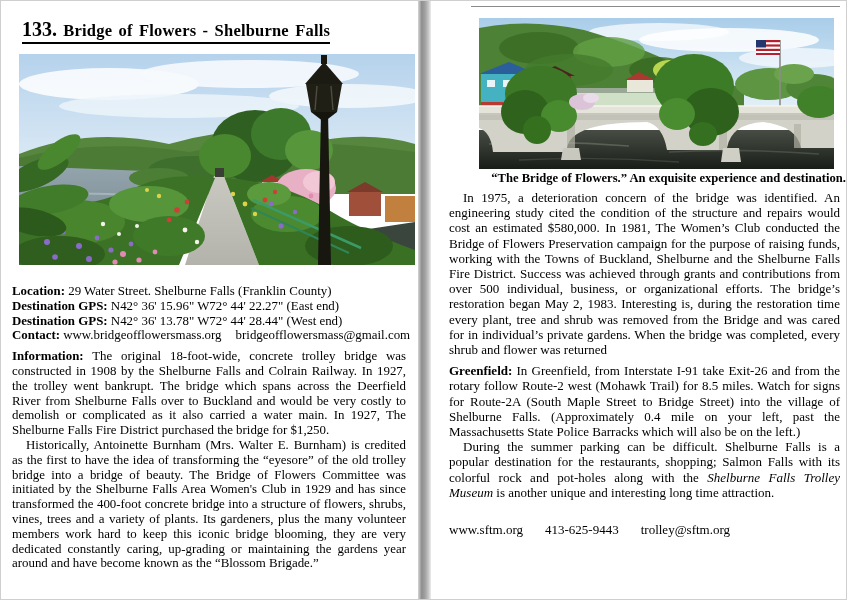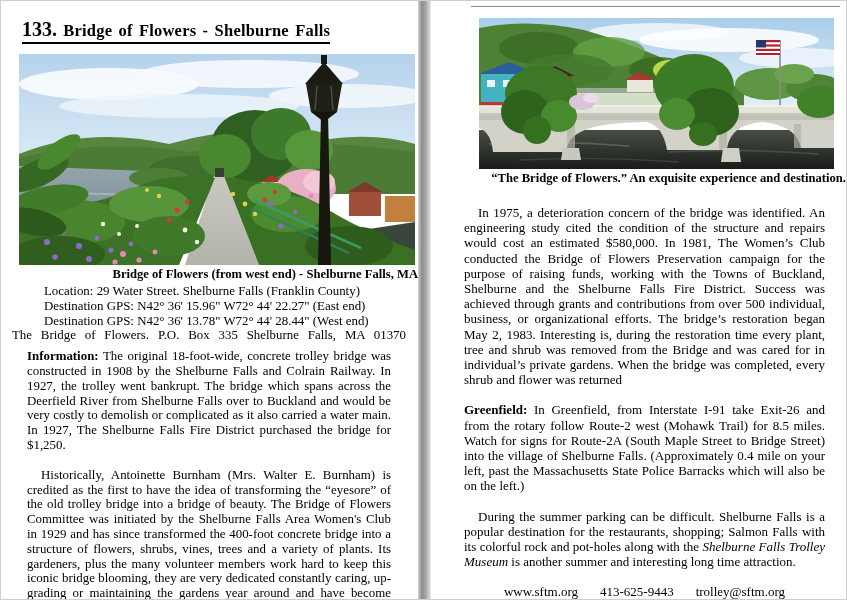--- a/index.html
+++ b/index.html
@@ -26,31 +26,31 @@
   
   .photo{position:absolute;display:block;}
   .photo svg{display:block;}
   .caption{position:absolute;text-align:right;font-weight:bold;font-size:12.6px;white-space:nowrap;}
 
   
   .col{position:absolute;text-align:justify;}
   .col-left{left:11px;top:283px;width:394px;font-size:12.9px;line-height:14.8px;}
   .col-right{left:18px;top:189px;width:391px;font-size:13px;line-height:15.2px;}
   .info-row{text-align:left;white-space:nowrap;}
-  .info-row .lbl{font-weight:normal;margin-left:32px;}
+  .info-row .lbl{font-weight:bold;}
   .row-justify{white-space:normal;text-align:justify;text-align-last:justify;}
   .gap-span{display:inline-block;width:14px;}
   p{margin:0;}
-  .para{margin:15px;}
+  .para{margin:0;}
   .para-indent{text-indent:14px;}
   .mt{margin-top:6px;}
   .lbl-b{font-weight:bold;}
   .ital{font-style:italic;}
   .toprule{position:absolute;left:40px;top:5px;width:369px;height:1px;background:#8a8a8a;}
-  .footer-line{text-align:center;margin-top:9px;}
+  .footer-line{margin-top:22px;}
   .footer-line span{display:inline-block;}
   .footer-line .sep{width:22px;}
 </style>
 </head>
 <body>
 
 <div class="stage">
   <div class="spine"></div>
 
   <div class="page page-left">
@@ -175,37 +175,37 @@
 
         <polygon points="299,211 312,211 309,58 302,58" fill="#17160f"></polygon>
         <polygon points="286,30 324,30 305,8 " fill="#1c1b13"></polygon>
         <rect x="302" y="1" width="6" height="9" fill="#17160f"></rect>
         <polygon points="287,30 323,30 318,58 292,58" fill="#201f16"></polygon>
         <line x1="298" y1="32" x2="296" y2="56" stroke="#4e4d40" stroke-width="1.4"></line>
         <line x1="312" y1="32" x2="314" y2="56" stroke="#4e4d40" stroke-width="1.4"></line>
         <polygon points="292,58 318,58 305,68" fill="#15140d"></polygon>
       </svg>
     </div>
-    <div class="caption" style="left:0;top:266px;width:417px;">Bridge of Flowers (from west end) - Shelburne Falls, MA</div>
 
     <div class="col col-left">
       <div class="info-row">
         <span class="lbl">Location:</span>
         <span>29 Water Street. Shelburne Falls (Franklin County)</span>
       </div>
       <div class="info-row">
         <span class="lbl">Destination GPS:</span>
         <span>N42° 36' 15.96" W72° 44' 22.27" (East end)</span>
       </div>
       <div class="info-row">
         <span class="lbl">Destination GPS:</span>
         <span>N42° 36' 13.78" W72° 44' 28.44" (West end)</span>
       </div>
-      <div class="info-row row-justify">
-        <span>The Bridge of Flowers.  P.O. Box 335 Shelburne Falls, MA  01370</span>
+      <div class="info-row">
+        <span class="lbl">Contact:</span>
+        <span>www.bridgeofflowersmass.org</span><span class="gap-span"></span><span>bridgeofflowersmass@gmail.com</span>
       </div>
 
       <p class="para mt">
         <span class="lbl-b">Information:</span><span> The original 18-foot-wide, concrete trolley bridge was constructed in 1908 by the Shelburne Falls and Colrain Railway.  In 1927, the trolley went bankrupt. The bridge which spans across the Deerfield River from Shelburne Falls over to Buckland and would be very costly to demolish or complicated as it also carried a water main. In 1927, The Shelburne Falls Fire District purchased the bridge for $1,250.</span>
       </p>
       <p class="para para-indent">Historically, Antoinette Burnham (Mrs. Walter E. Burnham) is credited as the first to have the idea of transforming the “eyesore” of the old trolley bridge into a bridge of beauty. The Bridge of Flowers Committee was initiated by the Shelburne Falls Area Women's Club in 1929 and has since transformed the 400-foot concrete bridge into a structure of flowers, shrubs, vines, trees and a variety of plants.  Its gardeners, plus the many volunteer members work hard to keep this iconic bridge blooming, they are very dedicated constantly caring, up-grading or maintaining the gardens year around and have become known as the “Blossom Brigade.”</p>
     </div>
   </div>
 
   <div class="page page-right">
@@ -298,21 +298,21 @@
     </div>
     <div class="caption" style="left:0;top:170px;width:415px;">“The Bridge of Flowers.”  An exquisite experience and destination.</div>
 
     <div class="col col-right">
       <p class="para para-indent">In 1975, a deterioration concern of the bridge was identified.  An engineering study cited the condition of the structure and repairs would cost an estimated $580,000. In 1981, The Women’s Club conducted the Bridge of Flowers Preservation campaign for the purpose of raising funds, working with the Towns of Buckland, Shelburne and the Shelburne Falls Fire District. Success was achieved through grants and contributions from over 500 individual, business, or organizational efforts. The bridge’s restoration began May 2, 1983. Interesting is, during the restoration time every plant, tree and shrub was removed from the Bridge and was cared for in individual’s private gardens.  When the bridge was completed, every shrub and flower was returned</p>
 
       <p class="para mt">
         <span class="lbl-b">Greenfield:</span><span> In Greenfield, from Interstate I-91 take Exit-26 and from the rotary follow Route-2 west (Mohawk Trail) for 8.5 miles. Watch for signs for Route-2A (South Maple Street to Bridge Street) into the village of Shelburne Falls. (Approximately 0.4 mile on your left, past the Massachusetts State Police Barracks which will also be on the left.)</span>
       </p>
       <p class="para para-indent">
-        <span>During the summer parking can be difficult.  Shelburne Falls is a popular destination for the restaurants, shopping; Salmon Falls with its colorful rock and pot-holes along with the </span><span class="ital">Shelburne Falls Trolley Museum</span><span> is another summer and interesting long time attraction.</span>
+        <span>During the summer parking can be difficult.  Shelburne Falls is a popular destination for the restaurants, shopping; Salmon Falls with its colorful rock and pot-holes along with the </span><span class="ital">Shelburne Falls Trolley Museum</span><span> is another unique and interesting long time attraction.</span>
       </p>
 
       <div class="footer-line">
         <span>www.sftm.org</span><span class="sep"></span><span>413-625-9443</span><span class="sep"></span><span>trolley@sftm.org</span>
       </div>
     </div>
   </div>
 </div>
 
 </body></html>

